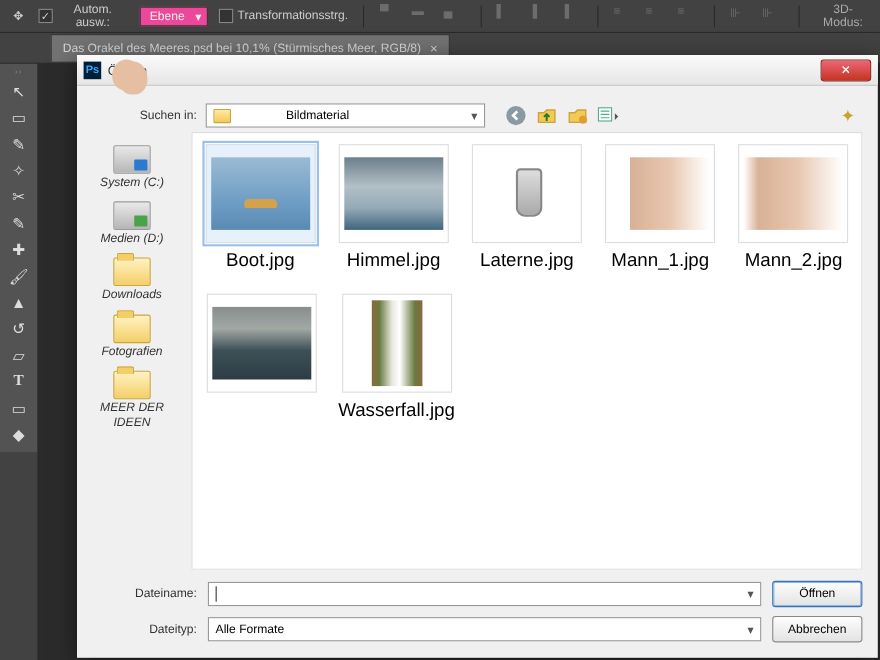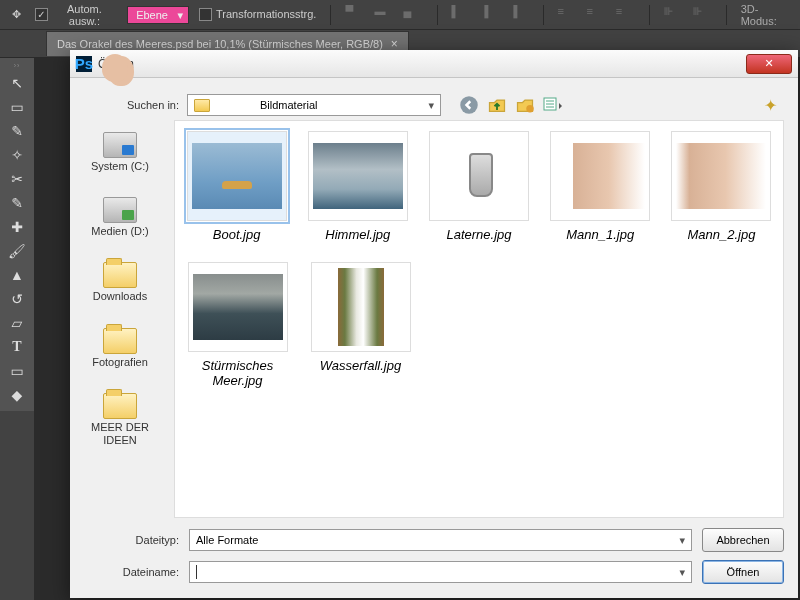--- a/index.html
+++ b/index.html
@@ -24,45 +24,45 @@
 .toolstrip { position: absolute; left: 0; top: 58px; width: 34px; background: #535353; display: flex; flex-direction: column; align-items: center; padding: 4px 0; gap: 0; }
 .toolstrip .tool { width: 26px; height: 22px; display: flex; align-items: center; justify-content: center; color: #ddd; font-size: 14px; margin: 1px 0; }
 .toolstrip .grip { color: #888; font-size: 7px; letter-spacing: 1px; margin-bottom: 2px; }
 
 
 .canvas { position: absolute; left: 34px; top: 58px; right: 0; bottom: 0; background: #2b2b2b; }
 
 
 .dialog { position: absolute; left: 70px; top: 50px; width: 728px; height: 548px; background: #f0f0f0; box-shadow: 0 4px 20px rgba(0,0,0,.5); display: flex; flex-direction: column; }
 .titlebar { height: 28px; background: linear-gradient(#fbfbfb,#e6e6e6); display: flex; align-items: center; padding-left: 6px; border-bottom: 1px solid #c5c5c5; }
-.titlebar .ps-badge { width: 16px; height: 16px; background: #001e36; color: #31a8ff; font-size: 15px; font-weight: bold; display: flex; align-items: center; justify-content: center; margin-right: 6px; }
+.titlebar .ps-badge { width: 16px; height: 16px; background: #001e36; color: #31a8ff; font-size: 10px; font-weight: bold; display: flex; align-items: center; justify-content: center; margin-right: 6px; }
 .titlebar .title { font-size: 12px; color: #333; }
 .titlebar .closebtn { margin-left: auto; width: 46px; height: 20px; background: linear-gradient(#e67,#c33421); border: 1px solid #8b2a1a; border-radius: 3px; color: #fff; display: flex; align-items: center; justify-content: center; font-size: 11px; margin-right: 6px; }
 
 .searchrow { display: flex; align-items: center; padding: 16px 14px 4px; gap: 8px; font-size: 11px; }
 .searchrow .lbl { width: 95px; text-align: right; color: #333; }
 .searchrow .combo { flex: 0 0 254px; height: 22px; border: 1px solid #999; background: #fff; display: flex; align-items: center; padding: 0 6px; position: relative; font-size: 11px; gap: 44px; }
 .searchrow .combo::after { content: "▾"; position: absolute; right: 6px; color: #555; }
 .folder-ico { width: 16px; height: 13px; background: linear-gradient(#ffe9a6,#f3ca53); border: 1px solid #caa53a; border-radius: 1px; margin-right: 6px; }
 .navicons { display: flex; gap: 8px; margin-left: 10px; align-items: center; }
 .navicons .ib { width: 20px; height: 20px; display: flex; align-items: center; justify-content: center; }
 .star-ico { margin-left: auto; width: 20px; height: 18px; color: #c9a22a; font-size: 16px; }
 
 .body { display: flex; flex: 1; overflow: hidden; }
-.sidebar { width: 100px; display: flex; flex-direction: column; align-items: center; padding: 8px 0; gap: 16px; font-size: 11px; color: #333; }
+.sidebar { width: 100px; display: flex; flex-direction: column; align-items: center; padding: 8px 0; gap: 2px; font-size: 11px; color: #333; font-style: italic; }
 .side-item { display: flex; flex-direction: column; align-items: center; gap: 2px; padding: 4px; text-align: center; line-height: 1.2; }
 .drive-ico { width: 34px; height: 26px; background: linear-gradient(#e9e9e9,#b5b5b5); border: 1px solid #999; border-radius: 2px; position: relative; }
 .drive-ico::after { content: ""; position: absolute; right: 2px; bottom: 2px; width: 12px; height: 10px; background: #2a7ad1; border-radius: 1px; }
 .drive-ico.cd::after { background: #4aa34a; }
 .folder-big { width: 34px; height: 26px; background: linear-gradient(#fff2c2,#f4cf68); border: 1px solid #caa53a; border-radius: 2px; position: relative; }
 .folder-big::before { content:""; position:absolute; top:-5px; left:2px; width:14px; height:6px; background:#f4cf68; border:1px solid #caa53a; border-bottom:none; border-radius:2px 2px 0 0; }
 
 .filegrid { flex: 1; background: #fff; border: 1px solid #ddd; margin: 0 14px 0 4px; padding: 10px; overflow: auto; }
 .row { display: flex; gap: 18px; margin-bottom: 20px; }
-.file { width: 105px; display: flex; flex-direction: column; align-items: center; gap: 6px; font-size: 13px; text-align: center; font-style: italic; }
+.file { width: 105px; display: flex; flex-direction: column; align-items: center; gap: 6px; font-size: 17px; text-align: center; }
 .file.sel .thumbwrap { outline: 2px solid #99c2eb; outline-offset: 1px; background: #e6f1fb; }
 .thumbwrap { width: 100px; height: 90px; border: 1px solid #ddd; display: flex; align-items: center; justify-content: center; background: #fff; padding: 4px; }
 .thumb { width: 90px; height: 66px; }
 .thumb.boat { background: linear-gradient(#9bbbd4 0%, #6f9ec5 60%, #5a8ab4 100%); position: relative; }
 .thumb.boat::after { content:""; position:absolute; left:30px; bottom:20px; width:30px; height:8px; background:#d4a24a; border-radius:4px 4px 2px 2px; }
 .thumb.sky { background: linear-gradient(#6c7f8c 0%, #b2bfc6 40%, #93aab7 70%, #40647c 100%); }
 .thumb.lantern { background: #fff; position: relative; }
 .thumb.lantern::after { content:""; position:absolute; left:35px; top:10px; width:20px; height:40px; border:2px solid #888; border-radius:4px 4px 8px 8px; background:linear-gradient(#ddd,#aaa); }
 .thumb.man1 { background: linear-gradient(90deg,#fff 0%,#fff 20%,#d8b196 20%,#e8c7af 60%,#fff 100%); }
 .thumb.man1::after { content:""; position:absolute; left:38px; top:6px; width:26px; height:30px; background:#e6bfa3; border-radius:50% 50% 45% 45%; }
@@ -103,21 +103,21 @@
   <span class="align-btn">▐</span>
   <span class="align-btn">▐</span>
   <span class="sep"></span>
   <span class="align-btn">≡</span>
   <span class="align-btn">≡</span>
   <span class="align-btn">≡</span>
   <span class="sep"></span>
   <span class="align-btn">⊪</span>
   <span class="align-btn">⊪</span>
   <span class="sep"></span>
-  <span style="color:#aaa;">3D-Modus:</span>
+  <span style="color:#aaa;text-align:center;">3D-Modus:</span>
 </div>
 
 <div class="tabbar">
   <div class="tab">
     <span>Das Orakel des Meeres.psd bei 10,1% (Stürmisches Meer, RGB/8)</span>
     <span class="close">×</span>
   </div>
 </div>
 
 <div class="toolstrip">
@@ -238,42 +238,41 @@
               <div class="thumb man2"></div>
             </div>
           <span>Mann_2.jpg</span>
         </div>
       </div>
       <div class="row">
         <div class="file">
           <div class="thumbwrap">
               <div class="thumb sea"></div>
             </div>
-          <span>Stürmisches Meer.jpg</span>
         </div>
         <div class="file">
           <div class="thumbwrap">
               <div class="thumb waterfall"></div>
             </div>
           <span>Wasserfall.jpg</span>
         </div>
       </div>
     </div>
   </div>
 
   <div class="footer">
-    <div class="frow">
-      <div class="lbl">Dateityp:</div>
-      <div class="field">
-        <span>Alle Formate</span>
-      </div>
-      <div class="btn">Abbrechen</div>
-    </div>
     <div class="frow">
       <div class="lbl">Dateiname:</div>
       <div class="field">
         <span class="caret-input"></span>
         <span></span>
       </div>
       <div class="btn primary">Öffnen</div>
     </div>
+    <div class="frow">
+      <div class="lbl">Dateityp:</div>
+      <div class="field">
+        <span>Alle Formate</span>
+      </div>
+      <div class="btn">Abbrechen</div>
+    </div>
   </div>
 </div>
 
 </body></html>

